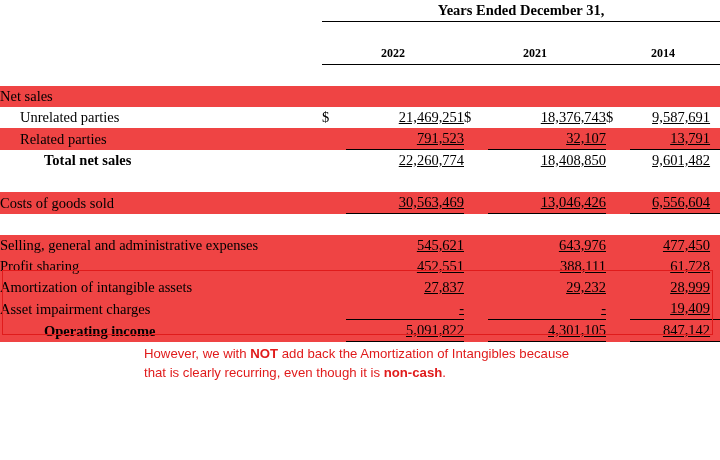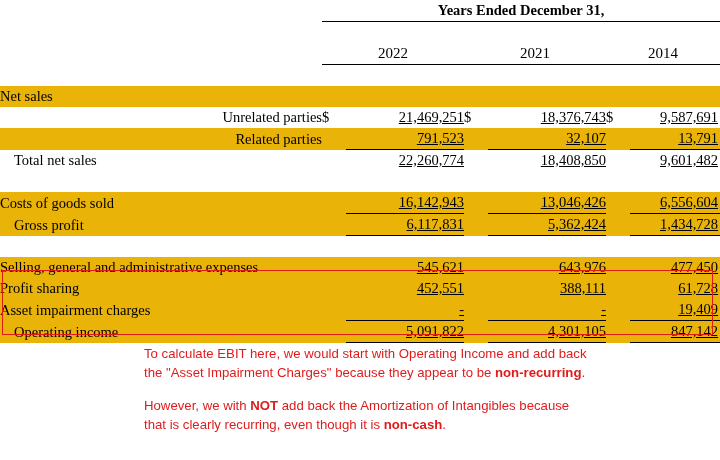--- a/index.html
+++ b/index.html
@@ -37,38 +37,38 @@
   
   .c-label   { width: 322px; }
   .c-cur1    { width: 24px;  }
   .c-val1    { width: 118px; }
   .c-cur2    { width: 24px;  }
   .c-val2    { width: 118px; }
   .c-cur3    { width: 24px;  }
   .c-val3    { width: 90px;  }
 
   .lbl        { padding-left: 4px; }
-  .lbl.ind1   { padding-left: 12px; text-align: right; }
-  .lbl.ind2   { padding-left: 14px; font-weight: normal; }
+  .lbl.ind1   { padding-left: 20px; }
+  .lbl.ind2   { padding-left: 44px; font-weight: bold; }
   .num        { text-align: right; padding-right: 14px; text-decoration: underline; }
-  .num.last   { padding-right: 2px; }
+  .num.last   { padding-right: 10px; }
   .cur        { text-align: left; padding-left: 2px; }
 
-  .band { background: #eab308; }
+  .band { background: #ef4444; }
 
   .hdr-years {
     text-align: center;
     font-weight: bold;
     font-size: 14.5px;
     padding-bottom: 2px;
   }
   .hdr-year {
     text-align: center;
-    font-weight: normal;
-    font-size: 15px;
+    font-weight: bold;
+    font-size: 12px;
   }
 
   .uline { border-bottom: 1.3px solid #000; }
 
   .spacer td { height: 9px; line-height: 9px; }
   .spacer-sm td { height: 6px; line-height: 6px; }
 
   .redbox {
     position: absolute;
     left: 2px;
@@ -167,36 +167,27 @@
         <td class="num last">9,601,482</td>
       </tr>
 
       <tr class="spacer">
         <td colspan="7"></td>
       </tr>
 
       <tr class="band">
         <td class="lbl">Costs of goods sold</td>
         <td class="cur"></td>
-        <td class="num uline">16,142,943</td>
+        <td class="num uline">30,563,469</td>
         <td class="cur"></td>
         <td class="num uline">13,046,426</td>
         <td class="cur"></td>
         <td class="num last uline">6,556,604</td>
       </tr>
 
-      <tr class="band">
-        <td class="lbl ind2">Gross profit</td>
-        <td class="cur"></td>
-        <td class="num uline">6,117,831</td>
-        <td class="cur"></td>
-        <td class="num uline">5,362,424</td>
-        <td class="cur"></td>
-        <td class="num last uline">1,434,728</td>
-      </tr>
 
       <tr class="spacer">
         <td colspan="7"></td>
       </tr>
 
       <tr class="band">
         <td class="lbl">Selling, general and administrative expenses</td>
         <td class="cur"></td>
         <td class="num">545,621</td>
         <td class="cur"></td>
@@ -208,20 +199,29 @@
       <tr class="band">
         <td class="lbl">Profit sharing</td>
         <td class="cur"></td>
         <td class="num">452,551</td>
         <td class="cur"></td>
         <td class="num">388,111</td>
         <td class="cur"></td>
         <td class="num last">61,728</td>
       </tr>
 
+      <tr class="band">
+        <td class="lbl">Amortization of intangible assets</td>
+        <td class="cur"></td>
+        <td class="num">27,837</td>
+        <td class="cur"></td>
+        <td class="num">29,232</td>
+        <td class="cur"></td>
+        <td class="num last">28,999</td>
+      </tr>
 
       <tr class="band">
         <td class="lbl">Asset impairment charges</td>
         <td class="cur"></td>
         <td class="num uline">-</td>
         <td class="cur"></td>
         <td class="num uline">-</td>
         <td class="cur"></td>
         <td class="num last uline">19,409</td>
       </tr>
@@ -234,23 +234,19 @@
         <td class="num uline">4,301,105</td>
         <td class="cur"></td>
         <td class="num last uline">847,142</td>
       </tr>
     </tbody>
   </table>
 
   <div class="redbox"></div>
 
   <div class="notes">
-    <p>
-      <span>To calculate EBIT here, we would start with Operating Income and add back</span><br>
-      <span>the "Asset Impairment Charges" because they appear to be </span><b>non-recurring</b><span>.</span>
-    </p>
     <p>
       <span>However, we with </span><b>NOT</b><span> add back the Amortization of Intangibles because</span><br>
       <span>that is clearly recurring, even though it is </span><b>non-cash</b><span>.</span>
     </p>
   </div>
 
 </div>
 
 </body></html>

